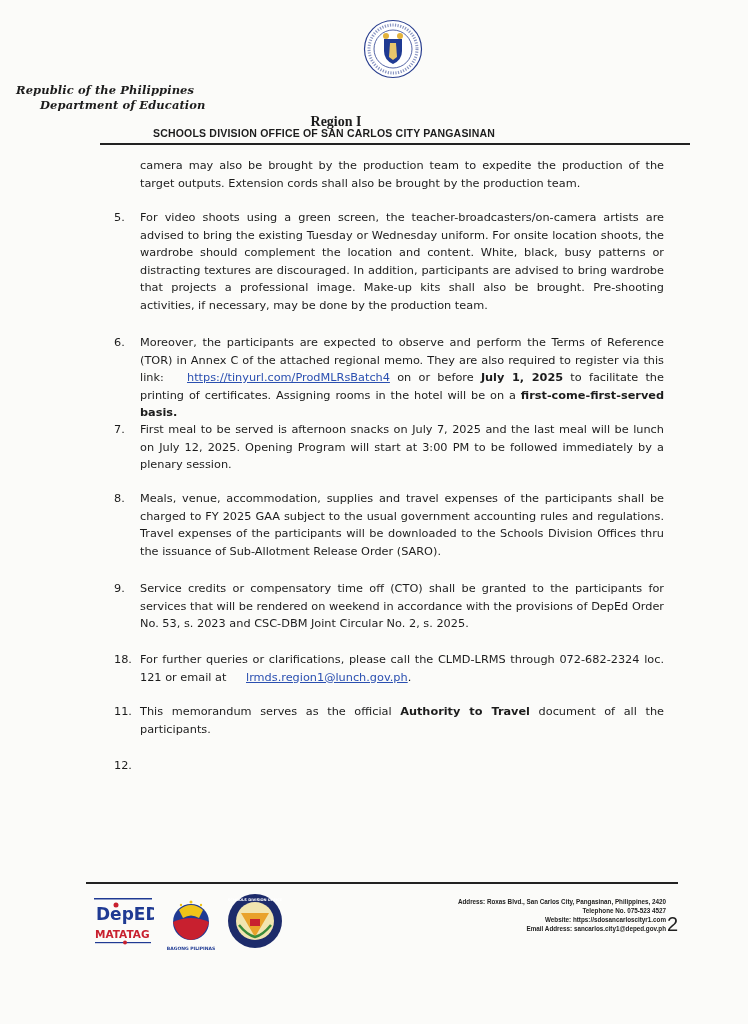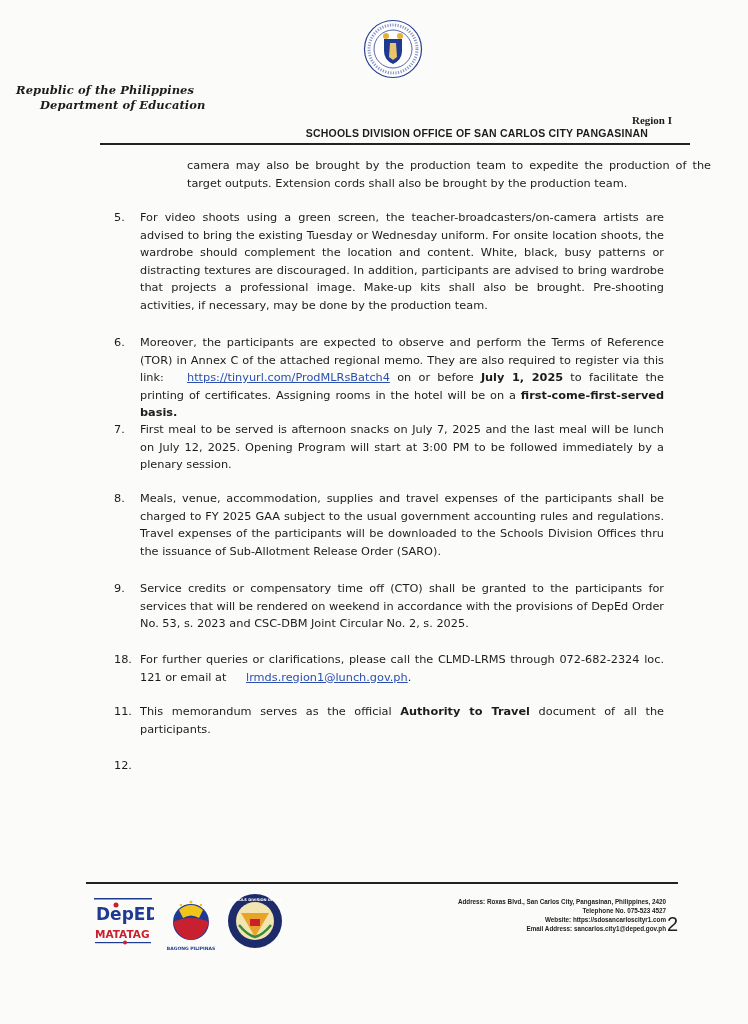--- a/index.html
+++ b/index.html
@@ -15,25 +15,25 @@
     position: absolute; left: 363px; top: 19px; width: 60px; height: 60px;
   }
   .republic, .department {
     position: absolute; left: 16px; width: 748px; text-align: left;
     font-family: "DejaVu Serif", serif; font-weight: bold; font-size: 11.5px; letter-spacing: 0.1px;
     font-style: italic;
   }
   .republic { top: 83px; }
   .department { top: 98px; padding-left: 24px; }
   .region {
-    position: absolute; left: 0; width: 672px; text-align: right; top: 114px;
-    font-family: "Liberation Serif", serif; font-weight: bold; font-size: 11px;
+    position: absolute; left: 0; width: 672px; text-align: center; top: 114px;
+    font-family: "Liberation Serif", serif; font-weight: bold; font-size: 14px;
   }
   .division {
-    position: absolute; left: 0; width: 648px; text-align: right; top: 127px;
+    position: absolute; left: 0; width: 648px; text-align: center; top: 127px;
     font-family: "Liberation Sans", sans-serif; font-weight: bold; font-size: 10.5px; letter-spacing: 0.2px;
   }
   .header-rule {
     position: absolute; left: 100px; top: 143px; width: 590px; height: 2px; background: #222;
   }
   .body-text {
     position: absolute; left: 0; top: 0; width: 748px;
     font-size: 11.3px; line-height: 17.5px;
   }
   .cont { position: absolute; left: 140px; width: 524px; top: 157px; }
@@ -70,21 +70,21 @@
     <circle cx="30" cy="30" r="24" fill="none" stroke="#2a3f8f" stroke-width="3" stroke-dasharray="1.2 1.4" opacity="0.55"></circle>
   </svg>
   <div class="republic">Republic of the Philippines</div>
   <div class="department">Department of Education</div>
   <div class="region">Region I</div>
   <div class="division">SCHOOLS DIVISION OFFICE OF SAN CARLOS CITY PANGASINAN</div>
   <div class="header-rule"></div>
 </div>
 
 <div class="body-text">
-  <div class="cont" style="text-align:justify;margin-left:47px;">camera may also be brought by the production team to expedite the production of the target outputs. Extension cords shall also be brought by the production team.</div>
+  <div class="cont" style="text-align:justify;">camera may also be brought by the production team to expedite the production of the target outputs. Extension cords shall also be brought by the production team.</div>
 
   <div class="item" style="top:209px;">
     <span class="num">5.</span>
     <span>For video shoots using a green screen, the teacher-broadcasters/on-camera artists are advised to bring the existing Tuesday or Wednesday uniform. For onsite location shoots, the wardrobe should complement the location and content. White, black, busy patterns or distracting textures are discouraged. In addition, participants are advised to bring wardrobe that projects a professional image. Make-up kits shall also be brought. Pre-shooting activities, if necessary, may be done by the production team.</span>
   </div>
 
   <div class="item" style="top:334px;">
     <span class="num">6.</span>
     <span>Moreover, the participants are expected to observe and perform the Terms of Reference (TOR) in Annex C of the attached regional memo. They are also required to register via this link: </span><a class="link">https://tinyurl.com/ProdMLRsBatch4</a><span> on or before </span><b>July 1, 2025</b><span> to facilitate the printing of certificates. Assigning rooms in the hotel will be on a </span><b>first-come-first-served basis.</b>
   </div>

